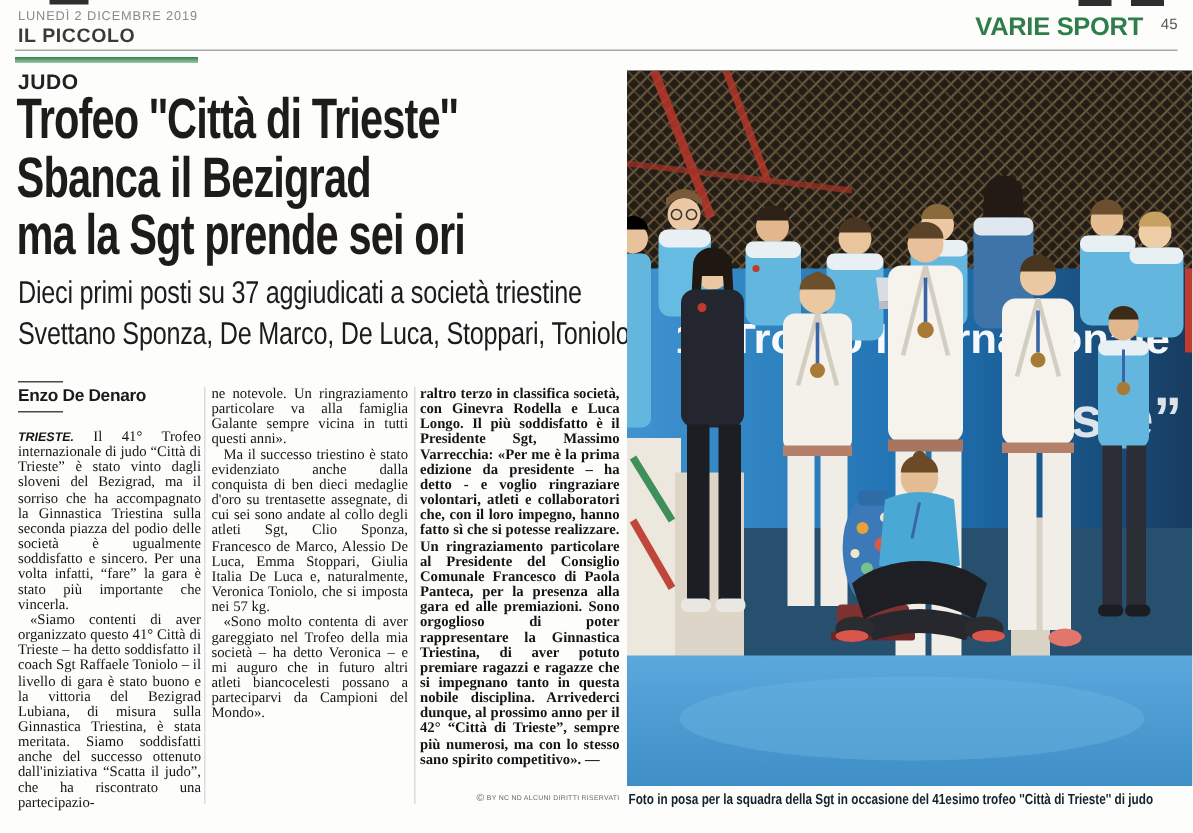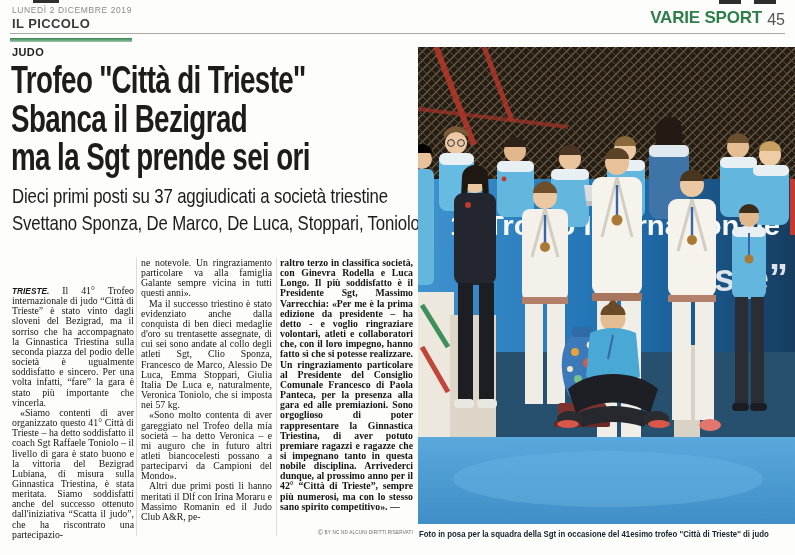--- a/index.html
+++ b/index.html
@@ -7,27 +7,27 @@
         font-family:"Liberation Sans",sans-serif;}
 
   
   .tick{position:absolute;top:0;background:#2e2e2e;}
   #tick-left{left:33px;width:26px;height:2.5px;}
   #tick-r1{left:719px;width:22px;height:4px;}
   #tick-r2{left:754px;width:22px;height:4px;}
   #masthead-date{position:absolute;left:12px;top:5px;font-size:8.5px;color:#8a8a8a;letter-spacing:.6px;}
   #masthead-name{position:absolute;left:12px;top:16px;font-size:13px;font-weight:bold;color:#3a3a3a;letter-spacing:.4px;}
   #section-name{position:absolute;right:33px;top:8px;font-size:17px;font-weight:bold;color:#2e7d4a;letter-spacing:-.2px;text-align:right;}
-  #page-number{position:absolute;right:10px;top:11px;font-size:16px;color:#555;}
+  #page-number{position:absolute;right:10px;top:11px;font-size:10px;color:#555;}
   #header-rule{position:absolute;left:10px;right:10px;top:33px;border-top:1px solid #a8a8a8;}
 
   
   #accent-bar{position:absolute;left:10px;top:38px;width:122px;height:4px;
       background:linear-gradient(#35814d,#9cc8ab);}
-  #kicker{position:absolute;left:12px;top:46px;font-size:11px;font-weight:bold;color:#222;letter-spacing:.4px;}
+  #kicker{position:absolute;left:12px;top:46px;font-size:14px;font-weight:bold;color:#222;letter-spacing:.4px;}
   #headline{position:absolute;left:11px;top:61px;width:580px;transform:scaleX(.73);transform-origin:0 0;
       font-weight:bold;font-size:38px;line-height:38.5px;letter-spacing:-.8px;color:#1d1c1a;}
   #subtitle{position:absolute;left:12px;top:183px;width:540px;transform:scaleX(.8);transform-origin:0 0;
       font-size:21px;line-height:26.5px;font-weight:400;color:#1c1c1c;letter-spacing:-.2px;}
 
   
   #byline-block{position:absolute;left:12px;top:252px;width:130px;}
   .byline-rule{width:30px;border-top:1.5px solid #4a4a4a;margin:2px 0;}
   #byline-name{font-size:11.5px;font-weight:bold;color:#1a1a1a;padding:1px 0 2px 0;letter-spacing:-.2px;}
 
@@ -72,32 +72,36 @@
   <div id="headline">
     <div>Trofeo ''Città di Trieste''</div>
     <div>Sbanca il Bezigrad</div>
     <div>ma la Sgt prende sei ori</div>
   </div>
   <div id="subtitle">
     <div>Dieci primi posti su 37 aggiudicati a società triestine</div>
     <div>Svettano Sponza, De Marco, De Luca, Stoppari, Toniolo</div>
   </div>
 
+  <div id="byline-block">
+    <div class="byline-rule"></div>
+    <div id="byline-name">Enzo De Denaro</div>
+    <div class="byline-rule"></div>
+  </div>
 
   <div class="colrule" id="colrule-1"></div>
   <div class="colrule" id="colrule-2"></div>
   <div class="col" id="col1">
       <p><b class="lead">TRIESTE. </b>Il 41° Trofeo internazionale di judo “Città di Trieste” è stato vinto dagli sloveni del Bezigrad, ma il sorriso che ha accompagnato la Ginnastica Triestina sulla seconda piazza del podio delle società è ugualmente soddisfatto e sincero. Per una volta infatti, “fare” la gara è stato più importante che vincerla.</p>
       <p class="indent">«Siamo contenti di aver organizzato questo 41° Città di Trieste – ha detto soddisfatto il coach Sgt Raffaele Toniolo – il livello di gara è stato buono e la vittoria del Bezigrad Lubiana, di misura sulla Ginnastica Triestina, è stata meritata. Siamo soddisfatti anche del successo ottenuto dall'iniziativa “Scatta il judo”, che ha riscontrato una partecipazio-</p>
     </div>
   <div class="col" id="col2">
       <p>ne notevole. Un ringraziamento particolare va alla famiglia Galante sempre vicina in tutti questi anni».</p>
       <p class="indent">Ma il successo triestino è stato evidenziato anche dalla conquista di ben dieci medaglie d'oro su trentasette assegnate, di cui sei sono andate al collo degli atleti Sgt, Clio Sponza, Francesco de Marco, Alessio De Luca, Emma Stoppari, Giulia Italia De Luca e, naturalmente, Veronica Toniolo, che si imposta nei 57 kg.</p>
       <p class="indent">«Sono molto contenta di aver gareggiato nel Trofeo della mia società – ha detto Veronica – e mi auguro che in futuro altri atleti biancocelesti possano a parteciparvi da Campioni del Mondo».</p>
-      <p class="indent">Altri due primi posti li hanno meritati il Dlf con Irina Moraru e Massimo Romanin ed il Judo Club A&amp;R, pe-</p>
     </div>
   <div class="col" id="col3">
       <p>raltro terzo in classifica società, con Ginevra Rodella e Luca Longo. Il più soddisfatto è il Presidente Sgt, Massimo Varrecchia: «Per me è la prima edizione da presidente – ha detto - e voglio ringraziare volontari, atleti e collaboratori che, con il loro impegno, hanno fatto sì che si potesse realizzare. Un ringraziamento particolare al Presidente del Consiglio Comunale Francesco di Paola Panteca, per la presenza alla gara ed alle premiazioni. Sono orgoglioso di poter rappresentare la Ginnastica Triestina, di aver potuto premiare ragazzi e ragazze che si impegnano tanto in questa nobile disciplina. Arrivederci dunque, al prossimo anno per il 42° “Città di Trieste”, sempre più numerosi, ma con lo stesso sano spirito competitivo». —</p>
     </div>
 
   <div id="cc-line"><span class="cc-glyph">©</span> <span>BY NC ND ALCUNI DIRITTI RISERVATI</span></div>
 
   <div id="photo">
     <svg viewBox="0 0 377 477" width="377" height="477">
       <defs>

